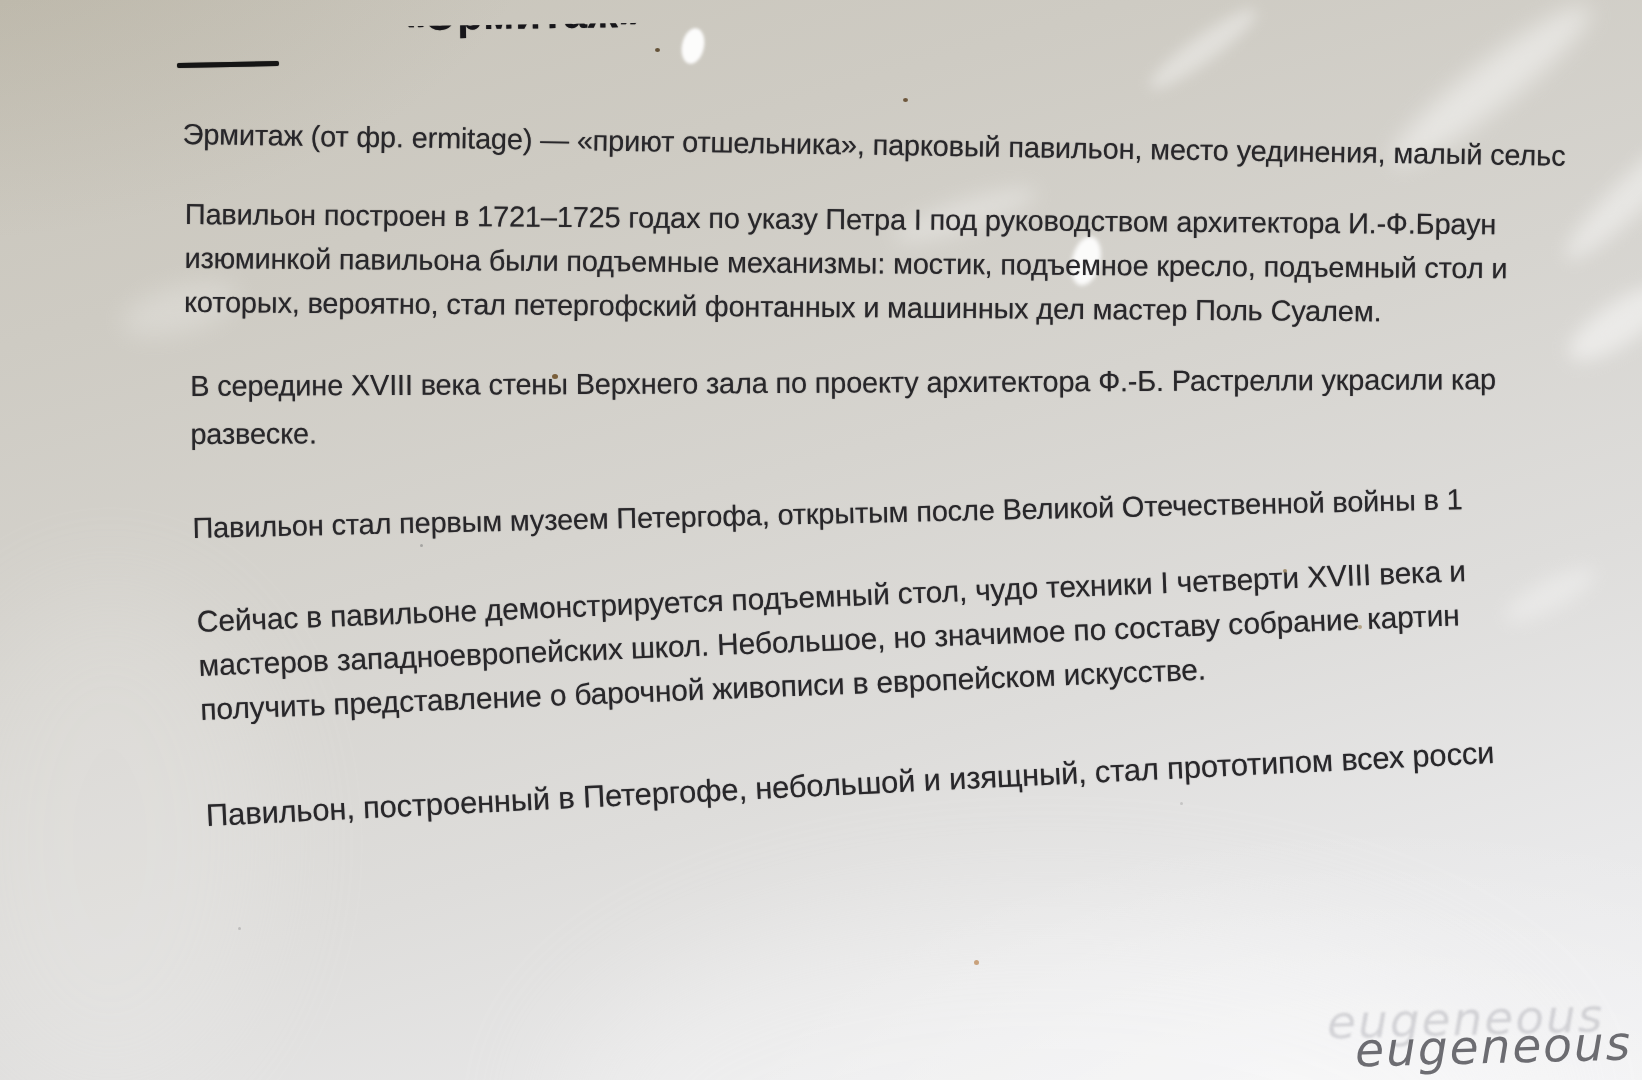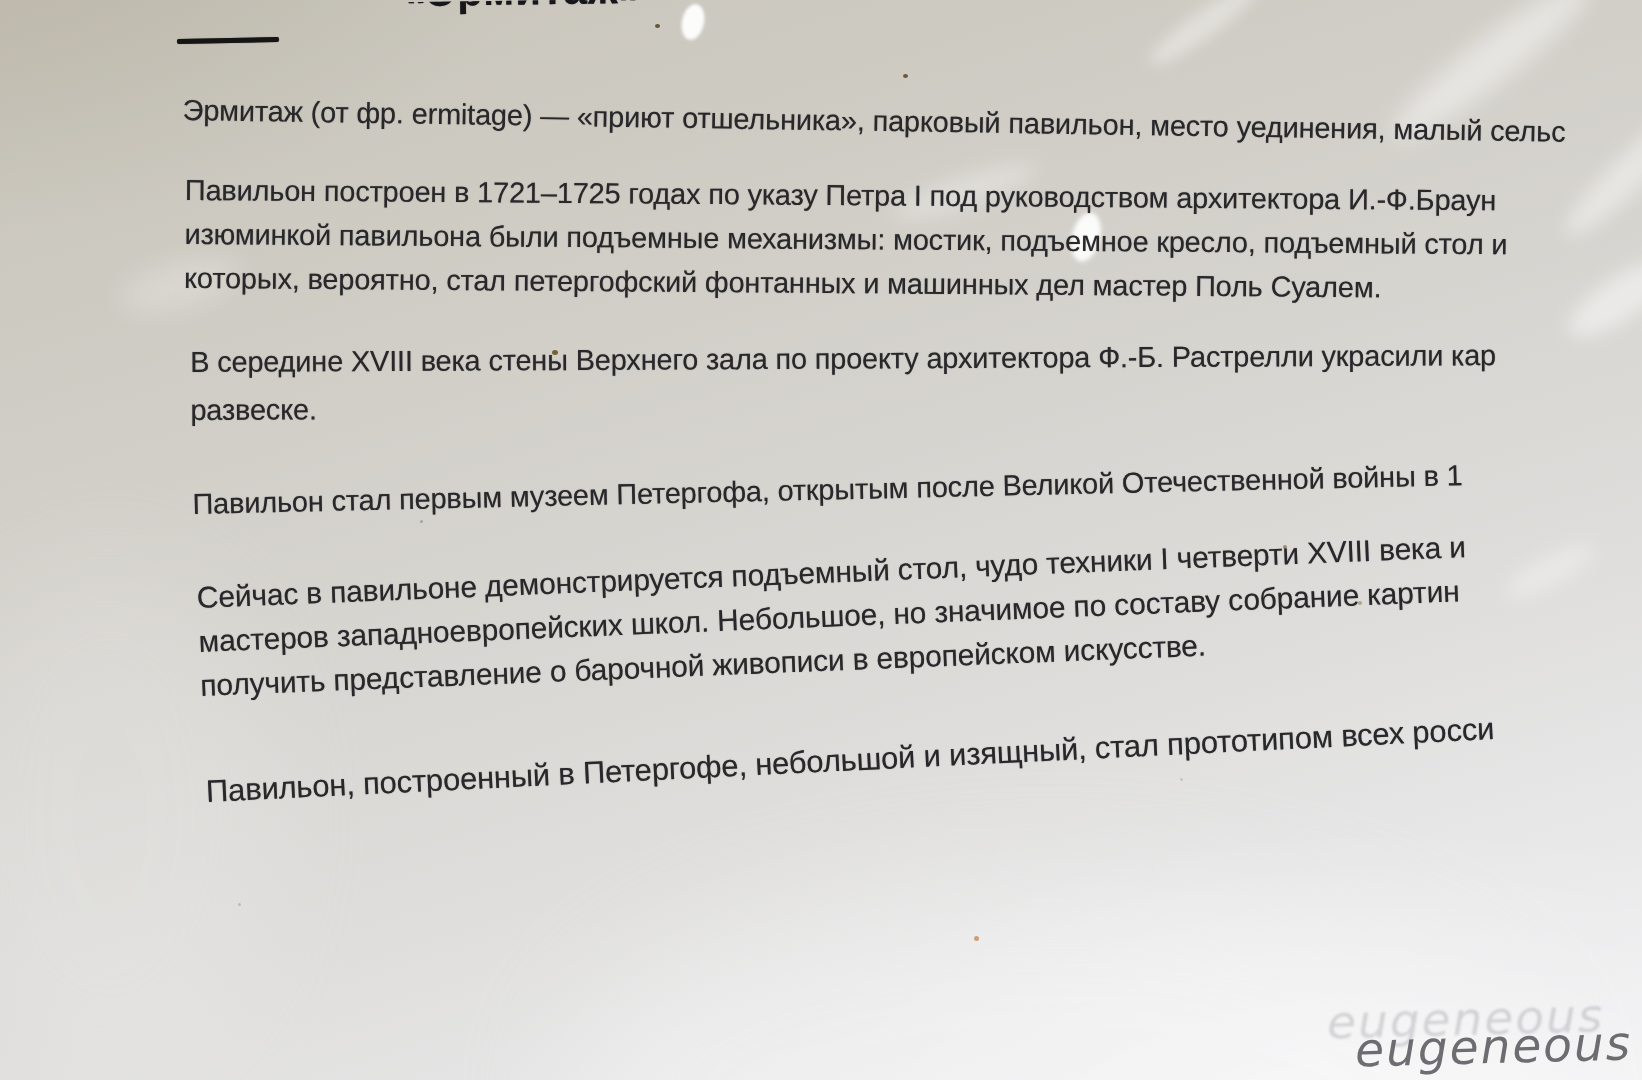--- a/index.html
+++ b/index.html
@@ -6,21 +6,21 @@
   body {
     width: 1642px; height: 1080px;
     overflow: hidden;
     position: relative;
     font-family: "Liberation Sans", sans-serif;
     background:
       radial-gradient(ellipse 1200px 700px at 85% 115%, rgba(255,255,255,0.55), rgba(255,255,255,0) 60%),
       radial-gradient(ellipse 900px 500px at -5% -10%, rgba(150,142,120,0.30), rgba(150,142,120,0) 70%),
       linear-gradient(163deg, #c8c4b9 0%, #cecbc3 22%, #d6d4cf 45%, #dedddb 65%, #e9e9ea 85%, #f0f0f2 100%);
   }
-  .photo { position: absolute; inset: 0; }
+  .photo { position: absolute; inset: 0; margin-top: 24px; }
 
   
   .glare {
     position: absolute; border-radius: 50%;
     background: #ffffff; pointer-events: none;
   }
   .g1  { left:1366px; top:38px;  width:250px; height:46px; opacity:.45; filter:blur(11px); transform:rotate(-38deg); }
   .g2  { left:1540px; top:150px; width:190px; height:36px; opacity:.42; filter:blur(9px);  transform:rotate(-44deg); }
   .g3  { left:1072px; top:212px; width:28px;  height:50px; opacity:.92; filter:blur(2px);  transform:rotate(14deg); }
   .g4  { left:682px;  top:4px;   width:22px;  height:36px; opacity:.95; filter:blur(1.5px);transform:rotate(12deg); }

